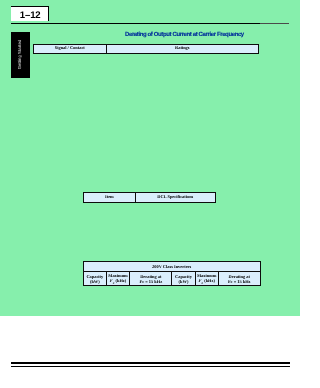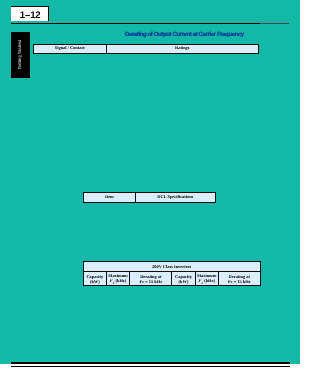--- a/index.html
+++ b/index.html
@@ -1,19 +1,19 @@
 <!DOCTYPE html>
 <html><head>
 <meta charset="utf-8">
 <style>
   html,body{margin:0;padding:0;}
   *{-webkit-font-smoothing:antialiased;text-rendering:geometricPrecision;}
   .page{will-change:transform;}
   body{width:300px;height:388px;background:#fff;font-family:"Liberation Serif",serif;overflow:hidden;}
-  .page{position:relative;width:300px;height:364px;background:#14b8a6;}
+  .page{position:relative;width:300px;height:316px;background:#86efac;}
   .pnbox{position:absolute;left:10.9px;top:5.9px;width:38.4px;height:14.7px;background:#fff;border-top:1.9px solid #000;border-right:1.9px solid #000;box-sizing:border-box;}
   .pnbox span{position:absolute;left:1.0px;top:0.9px;width:36.5px;line-height:15px;text-align:center;color:#000;font-family:"Liberation Sans",sans-serif;font-weight:bold;font-size:9.6px;letter-spacing:-0.1px;}
   .hrule{position:absolute;left:10.9px;top:22.7px;width:249.5px;height:1.6px;background:#000;}
   .hrule2{position:absolute;left:260.4px;top:22.9px;width:28.9px;height:1.3px;background:#4a4a4a;}
   .tab{position:absolute;left:11px;top:32px;width:19px;height:46px;background:#000;}
   .tab span{display:block;color:#e4e4e4;font-family:"Liberation Sans",sans-serif;font-size:4.3px;
     line-height:5px;letter-spacing:0.05px;
     transform:rotate(-90deg);transform-origin:center center;white-space:nowrap;position:absolute;
     left:-15.5px;top:20.2px;width:46px;text-align:center;}
   .bluehead{position:absolute;left:125px;top:31.5px;color:#012f9b;font-family:"Liberation Sans",sans-serif;font-weight:bold;font-size:6px;line-height:6px;white-space:nowrap;letter-spacing:-0.38px;-webkit-text-stroke:0.12px #012f9b;}

